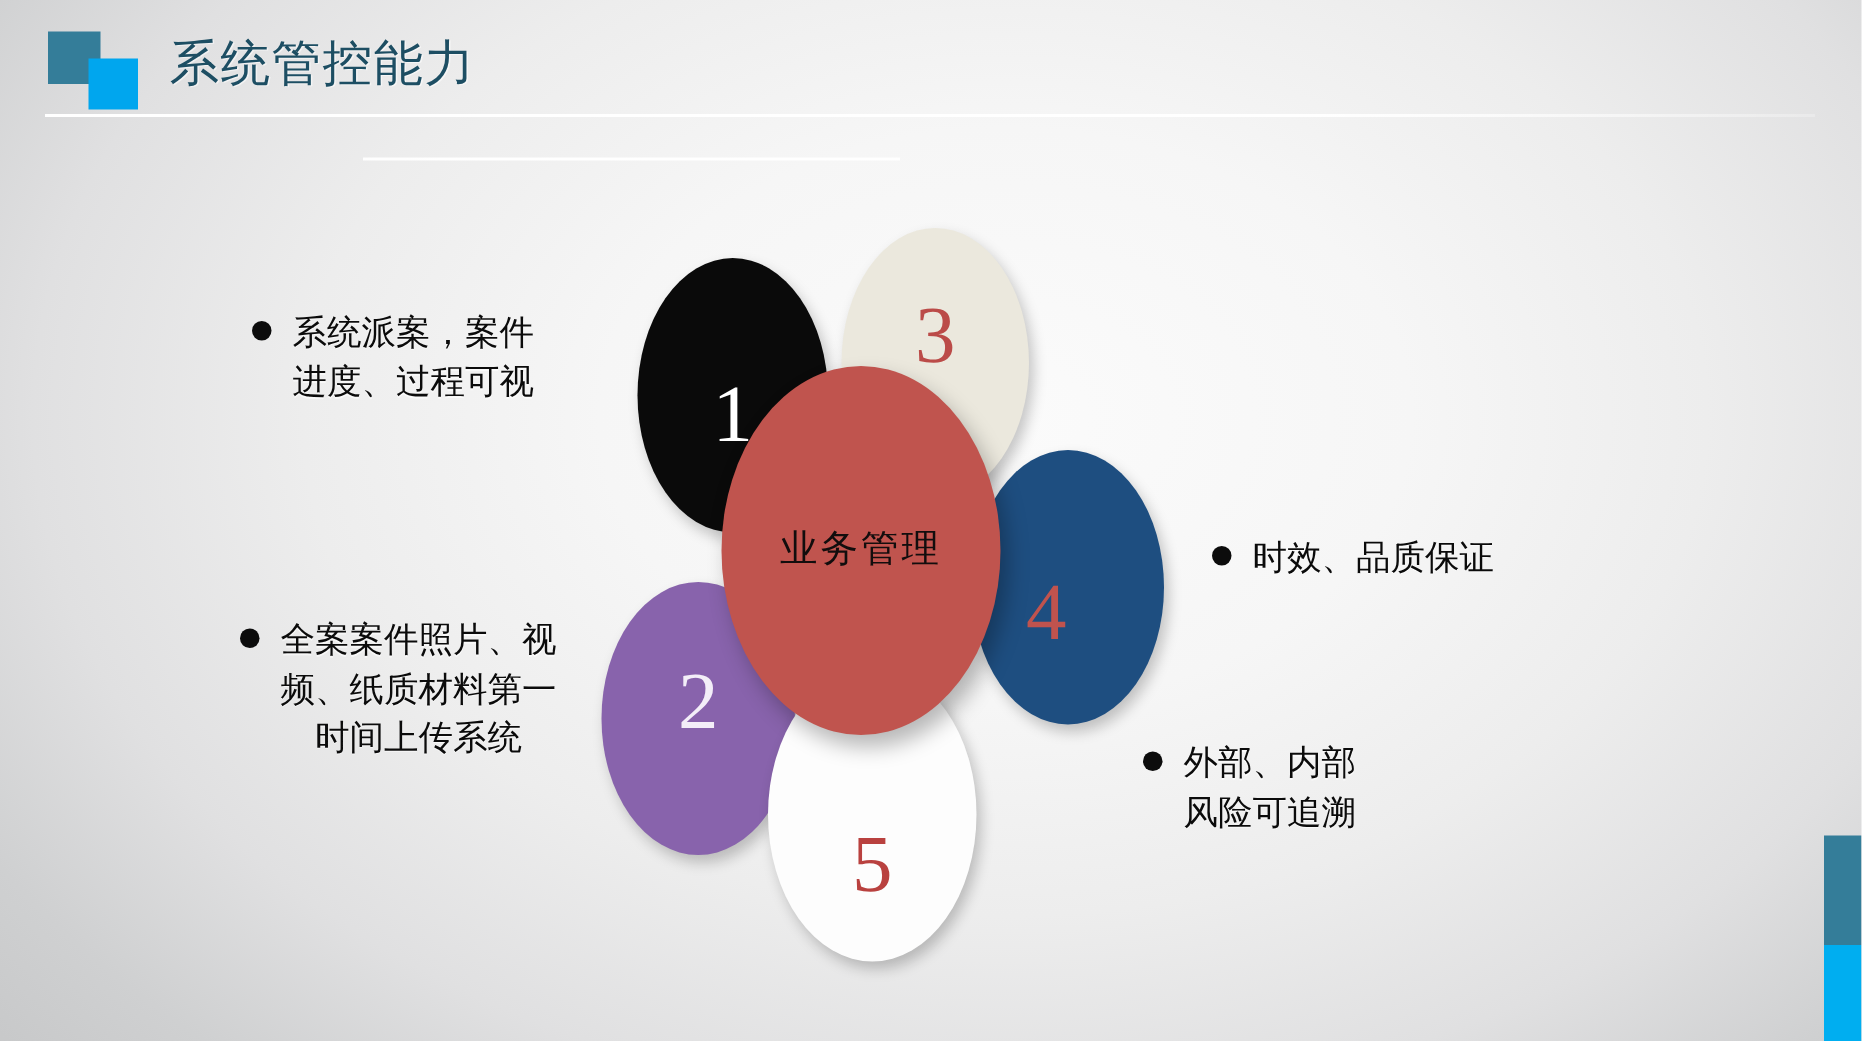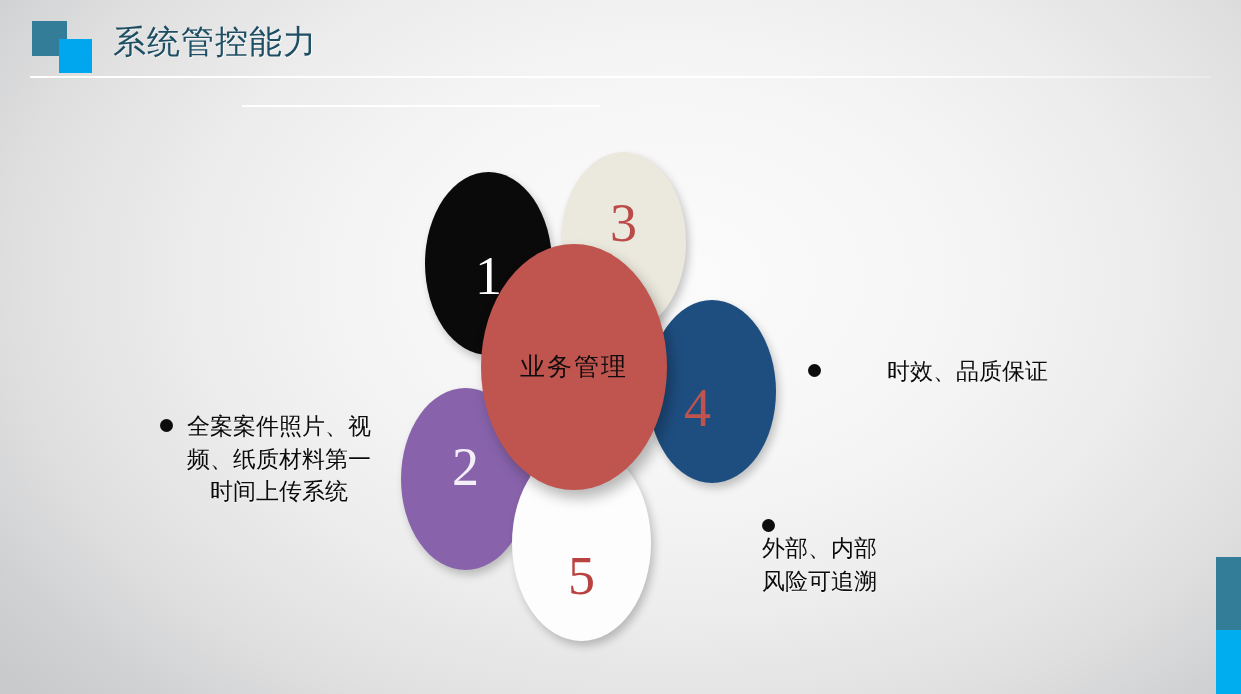--- a/index.html
+++ b/index.html
@@ -179,22 +179,22 @@
     color: #0b0b0b;
     line-height: 1.42;
     text-align: center;
     white-space: pre-line;
     text-shadow: 0 1px 0 rgba(255,255,255,0.6);
   }
 
   #callout-left-1 { left: 168px; top: 95px; width: 250px; }
   #callout-left-2 { left: 160px; top: 300px; width: 270px; }
   #callout-right-1 { left: 718px; top: 68px; width: 320px; }
-  #callout-right-2 { left: 808px; top: 245px; width: 240px; justify-content: space-between; }
-  #callout-right-3 { left: 762px; top: 400px; width: 250px; flex-direction: column; }
+  #callout-right-2 { left: 808px; top: 245px; width: 240px; }
+  #callout-right-3 { left: 762px; top: 382px; width: 250px; }
 
   #callout-right-2 .callout-text { white-space: nowrap; }
 </style>
 </head>
 <body>
 
 <div id="slide">
 
   <div id="header">
     <div class="sq" id="sq-teal"></div>
@@ -226,20 +226,25 @@
     </div>
 
     <div class="petal" id="petal-5">
       <span>5</span>
     </div>
 
     <div class="petal" id="petal-center">
       <div class="center-line">业务管理</div>
     </div>
 
+    <div class="callout" id="callout-left-1">
+      <span class="bullet"></span>
+      <span class="callout-text">系统派案，案件
+进度、过程可视</span>
+    </div>
 
     <div class="callout" id="callout-left-2">
       <span class="bullet"></span>
       <span class="callout-text">全案案件照片、视
 频、纸质材料第一
 时间上传系统</span>
     </div>
 
 
     <div class="callout" id="callout-right-2">

